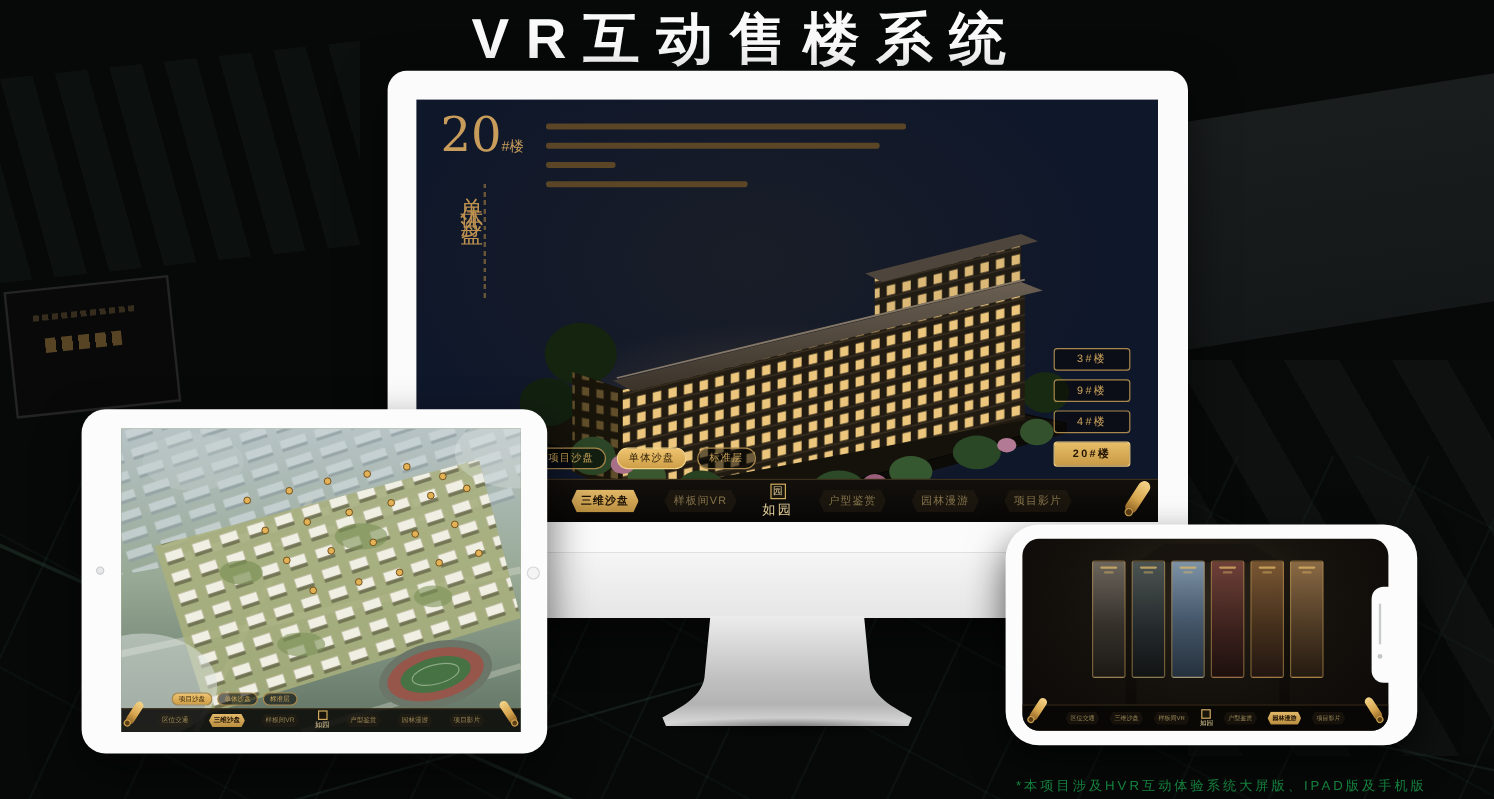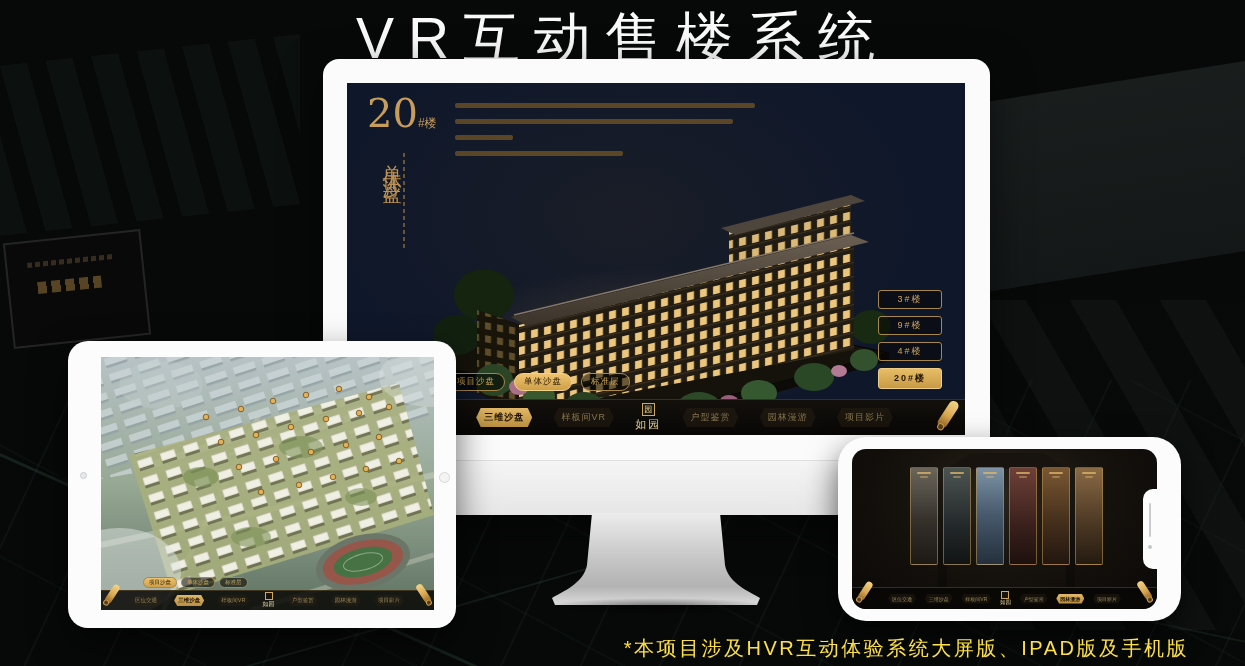--- a/index.html
+++ b/index.html
@@ -34,25 +34,25 @@
     background:repeating-linear-gradient(90deg, rgba(176,136,70,.5) 0 9px, transparent 9px 14px);}
   .bg-plaque .seal2{position:absolute;left:20px;top:20px;width:86px;height:5px;
     background:repeating-linear-gradient(90deg, rgba(150,120,70,.35) 0 5px, transparent 5px 8px);}
   .bg-road1{left:-40px;top:560px;width:560px;height:3px;background:rgba(78,118,102,.22);transform:rotate(24deg);}
   .bg-road2{left:140px;top:630px;width:460px;height:2px;background:rgba(78,118,102,.18);transform:rotate(-16deg);}
   .bg-road3{left:930px;top:610px;width:340px;height:2px;background:rgba(78,118,102,.15);transform:rotate(12deg);}
 
   
   .page-title{
     position:absolute;left:0;top:1px;width:1245px;text-align:center;
-    color:#fafafa;font-size:57px;font-weight:400;letter-spacing:14px;
+    color:#fafafa;font-size:47px;font-weight:700;letter-spacing:14px;
   }
   .footnote{
     position:absolute;right:56px;bottom:4px;
-    color:#fde047;font-size:20px;letter-spacing:2.5px;
+    color:#15803d;font-size:11px;letter-spacing:2.5px;
   }
 
   
   .scroll-icon{position:relative;width:12px;height:34px;transform:rotate(33deg);}
   .scroll-icon .shaft{position:absolute;left:1px;top:0;width:10px;height:30px;border-radius:5px;
     background:linear-gradient(180deg,#f4d489,#d8a74f 55%,#8a5f22);}
   .scroll-icon .tip{position:absolute;left:3px;top:26px;width:7px;height:7px;border-radius:50%;
     background:#5e3f14;border:1px solid #caa052;box-sizing:border-box;}
 
   

